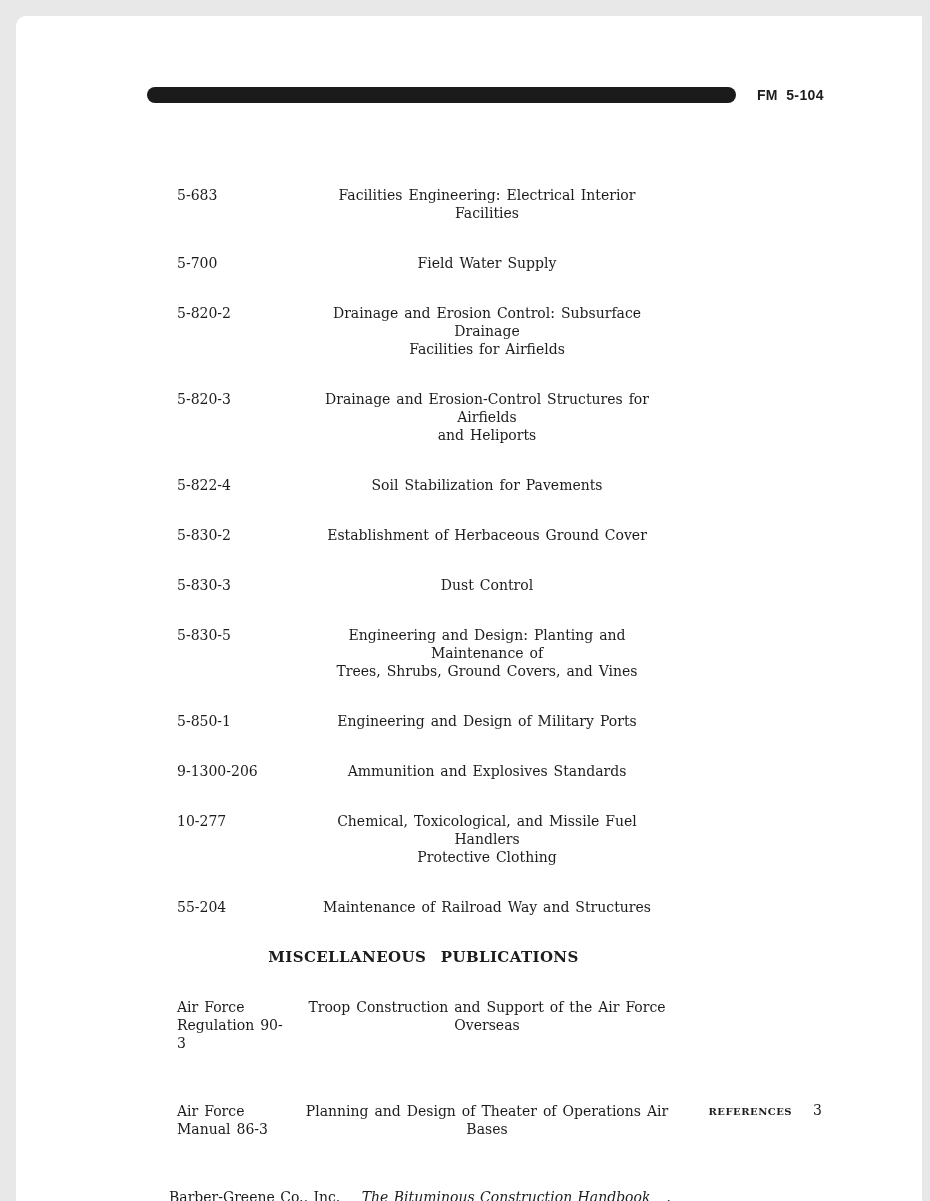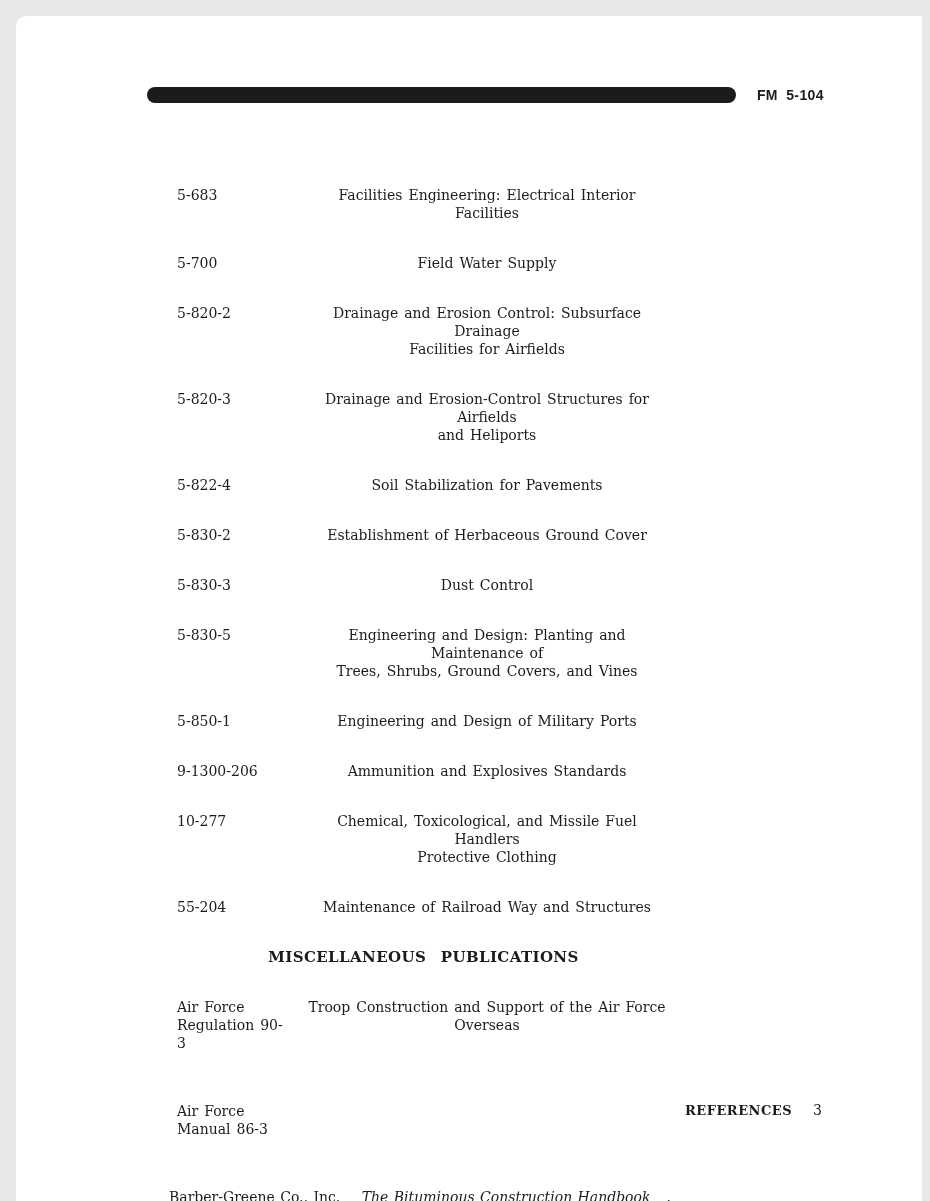--- a/index.html
+++ b/index.html
@@ -75,21 +75,21 @@
   
   .page-footer {
     position: absolute;
     top: 1078px;
     right: 108px;
     font-size: 14px;
     white-space: nowrap;
   }
   .footer-label {
     font-weight: bold;
-    font-size: 13px;
+    font-size: 10px;
     letter-spacing: 0.5px;
   }
   .footer-page { font-size: 14px; margin-left: 5px; }
 </style>
 </head>
 <body>
 
 <div class="page">
 
   <div class="page-header">
@@ -159,20 +159,22 @@
     <div>
       <div class="ref-row misc-entry">
         <span class="ref-num">Air Force
 Regulation 90-3</span>
         <span class="ref-title">Troop Construction and Support of the Air Force
 Overseas</span>
       </div>
       <div class="ref-row misc-entry">
         <span class="ref-num">Air Force
 Manual 86-3</span>
+        <span class="ref-title">Planning and Design of Theater of Operations Air
+Bases</span>
       </div>
     </div>
 
     <p class="citation"><span>Barber-Greene Co., Inc. </span><em>The Bituminous Construction Handbook</em><span>. Barber-Greene. Aurora, Illinois. 1963.</span></p>
 
   </div>
 
   <div class="page-footer">
     <span class="footer-label">REFERENCES</span><span class="footer-page">3</span>
   </div>

